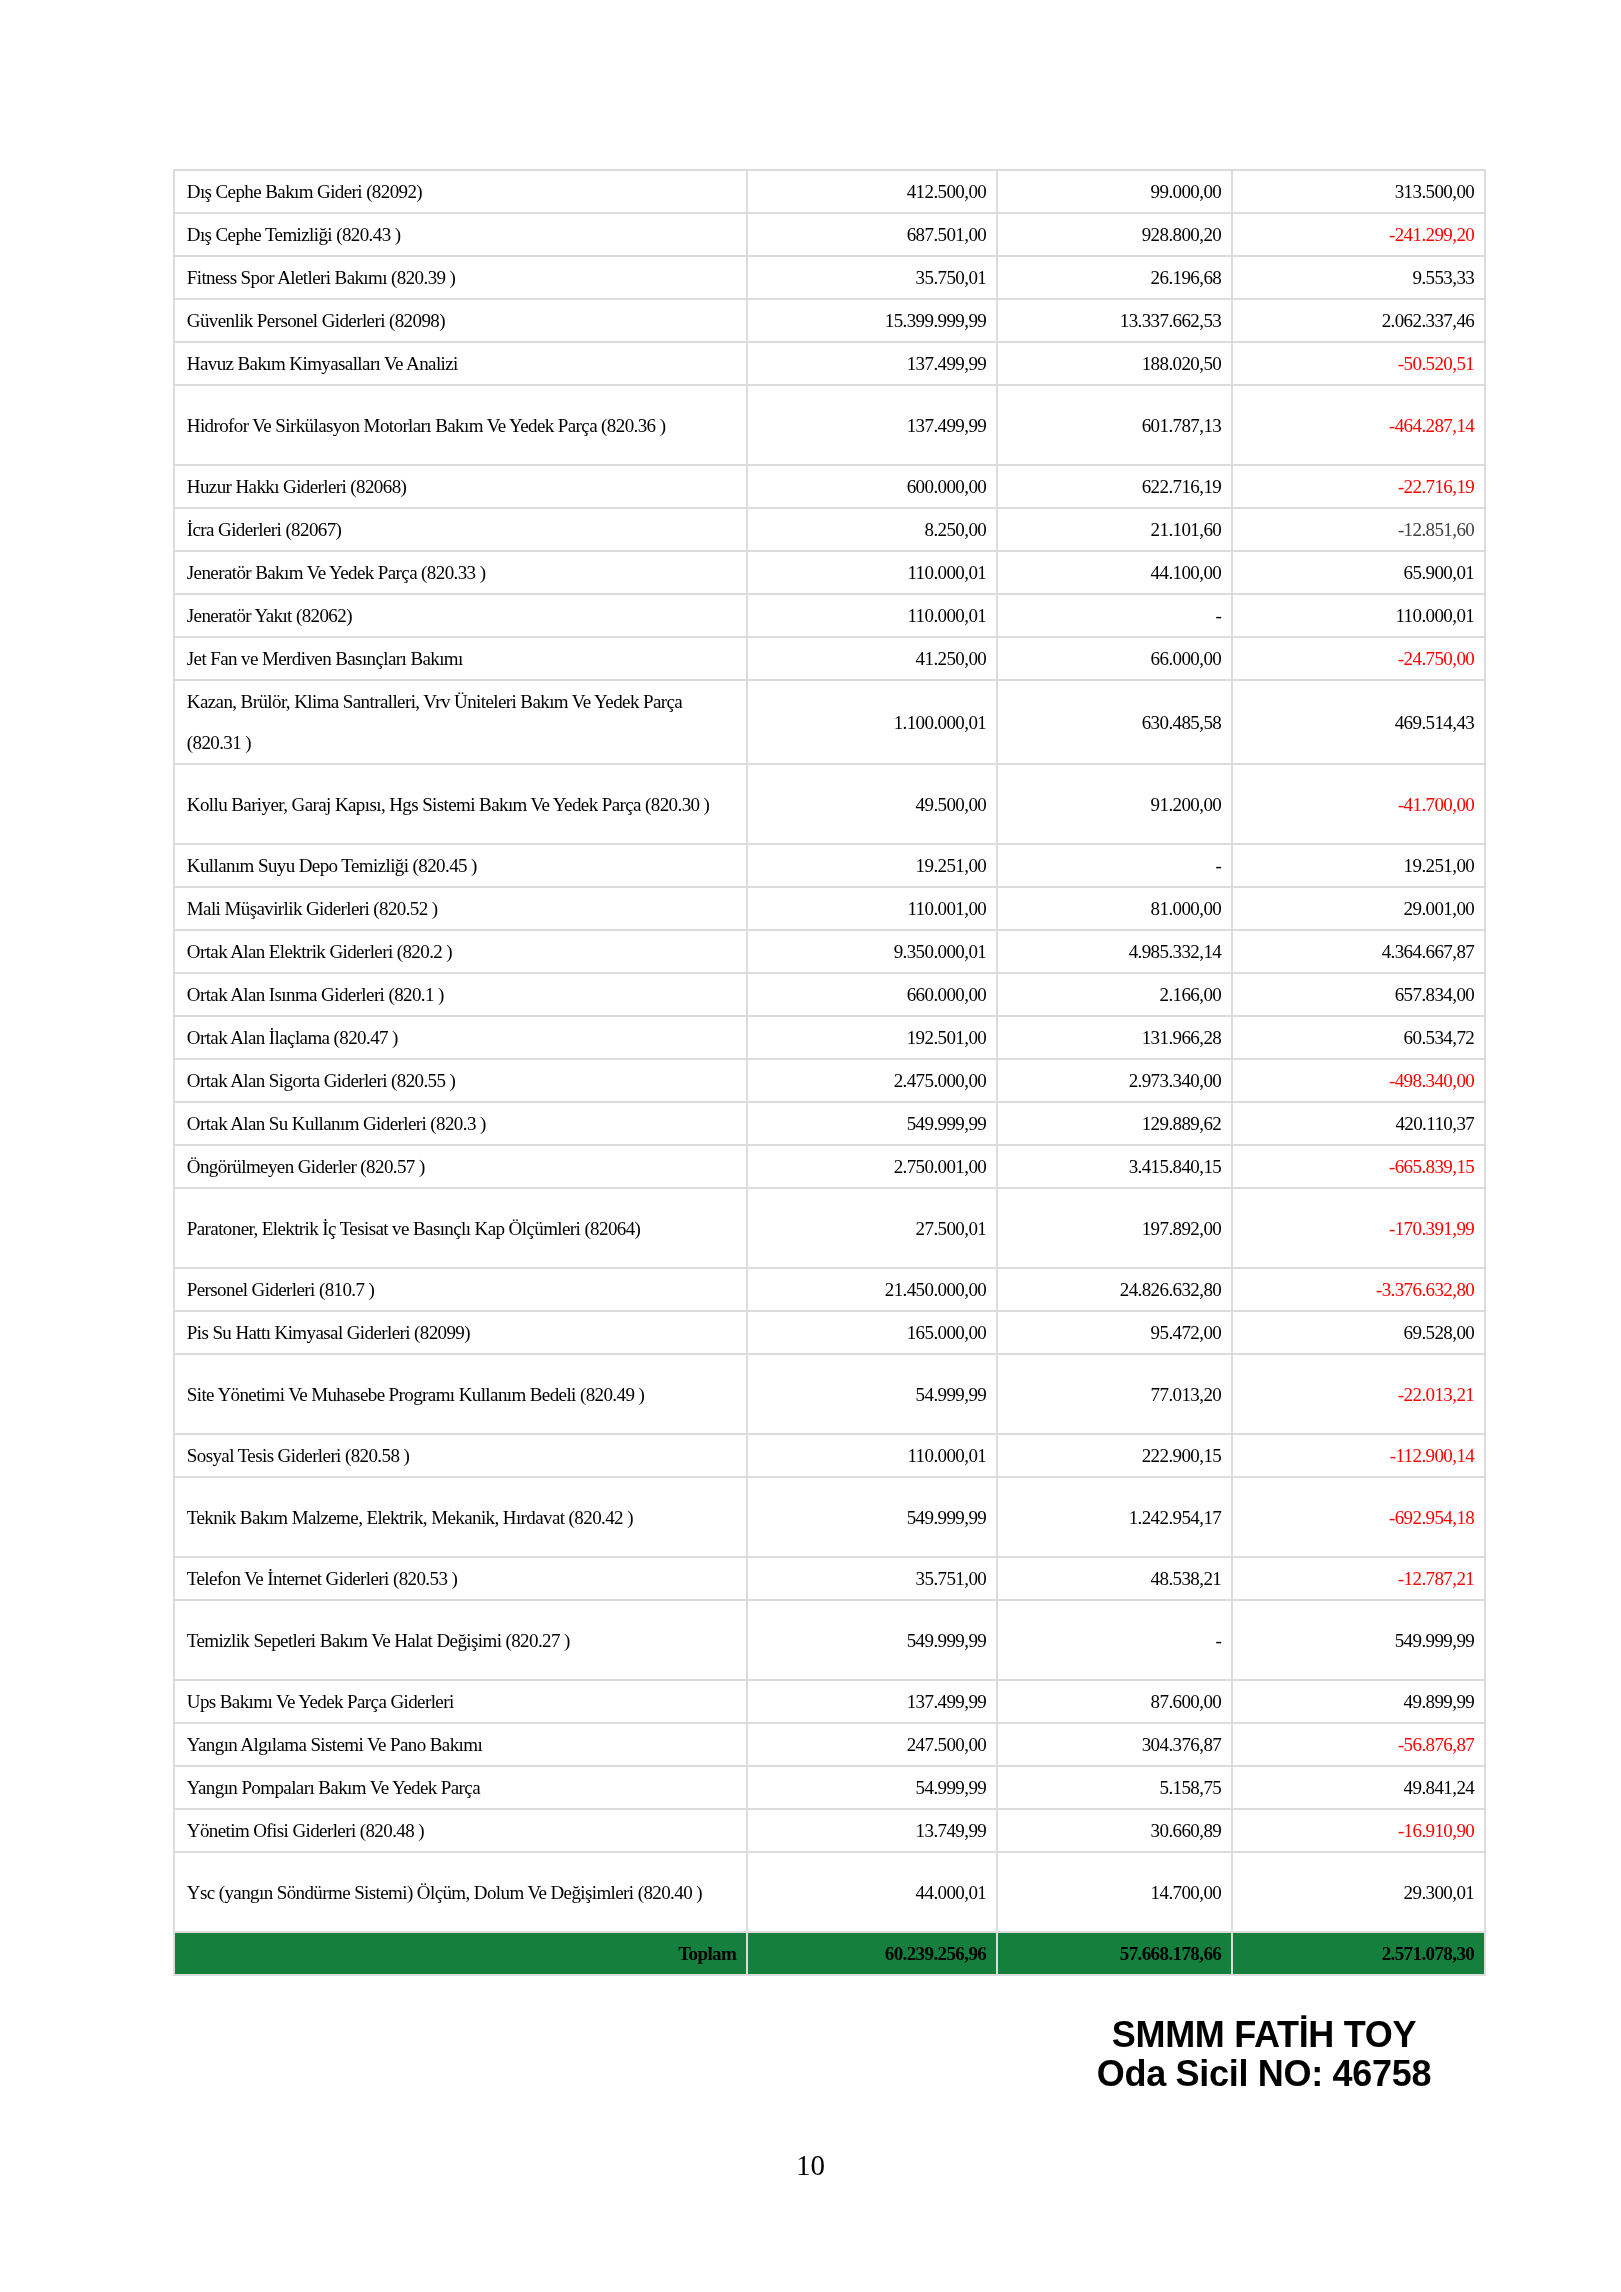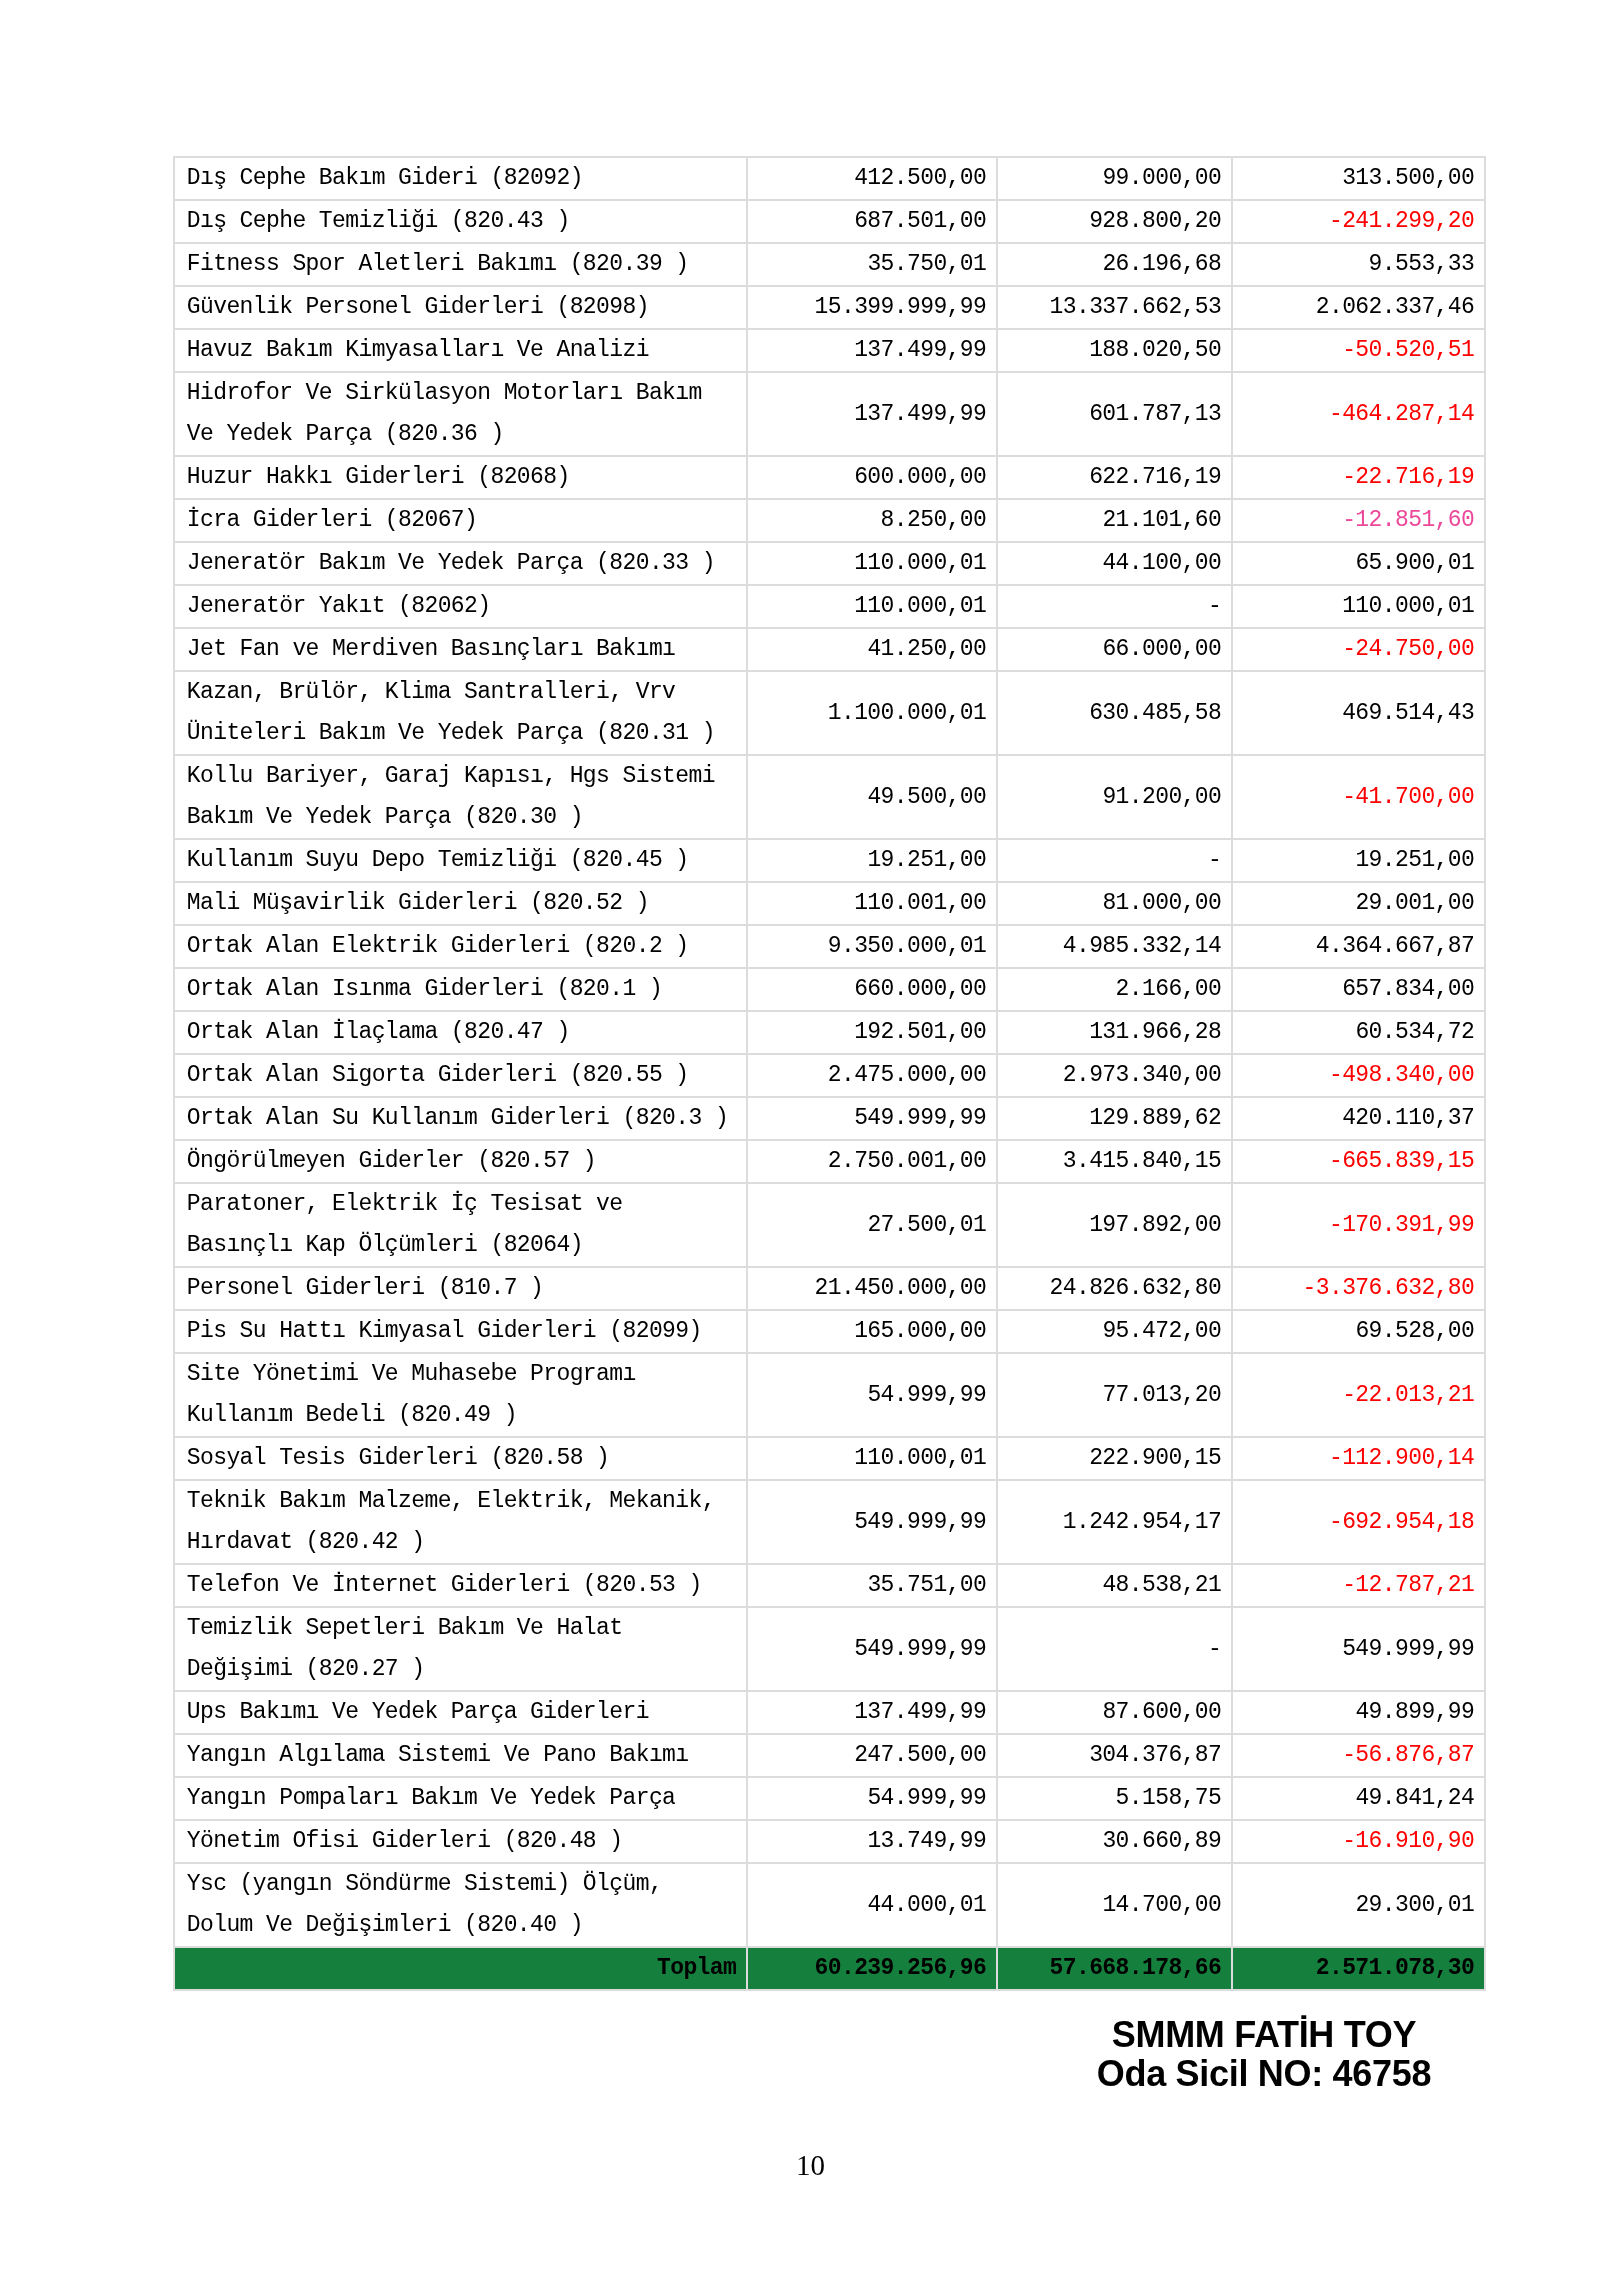--- a/index.html
+++ b/index.html
@@ -11,26 +11,26 @@
     width: 1621px;
     height: 2293px;
     position: relative;
     overflow: hidden;
     font-family: "Liberation Sans", sans-serif;
     color: #000000;
   }
   .budget-table {
     position: absolute;
     left: 173px;
-    top: 156px;
+    top: 169px;
     width: 1311px;
     border-collapse: collapse;
     table-layout: fixed;
-    font-family: Liberation Mono, monospace;
-    font-size: 23px;
+    font-family: Liberation Serif, serif;
+    font-size: 19px;
     letter-spacing: -0.6px;
   }
   .budget-table col.c-name { width: 573px; }
   .budget-table col.c-num1 { width: 250px; }
   .budget-table col.c-num2 { width: 235px; }
   .budget-table col.c-num3 { width: 253px; }
   .budget-table td {
     border: 2px solid #dcdcdc;
     padding: 0 9.8px 0 11.8px;
     height: 37px;
@@ -135,21 +135,21 @@
       <tr>
         <td class="name">Huzur Hakkı Giderleri (82068)</td>
         <td class="num">600.000,00</td>
         <td class="num">622.716,19</td>
         <td class="num neg" style="color: rgb(255, 0, 0);">-22.716,19</td>
       </tr>
       <tr>
         <td class="name">İcra Giderleri (82067)</td>
         <td class="num">8.250,00</td>
         <td class="num">21.101,60</td>
-        <td class="num neg" style="color: #ec4899; border-radius: 6px;">-12.851,60</td>
+        <td class="num neg" style="color: #404040; border-radius: 6px;">-12.851,60</td>
       </tr>
       <tr>
         <td class="name">Jeneratör Bakım Ve Yedek Parça (820.33 )</td>
         <td class="num">110.000,01</td>
         <td class="num">44.100,00</td>
         <td class="num">65.900,01</td>
       </tr>
       <tr>
         <td class="name">Jeneratör Yakıt (82062)</td>
         <td class="num">110.000,01</td>

